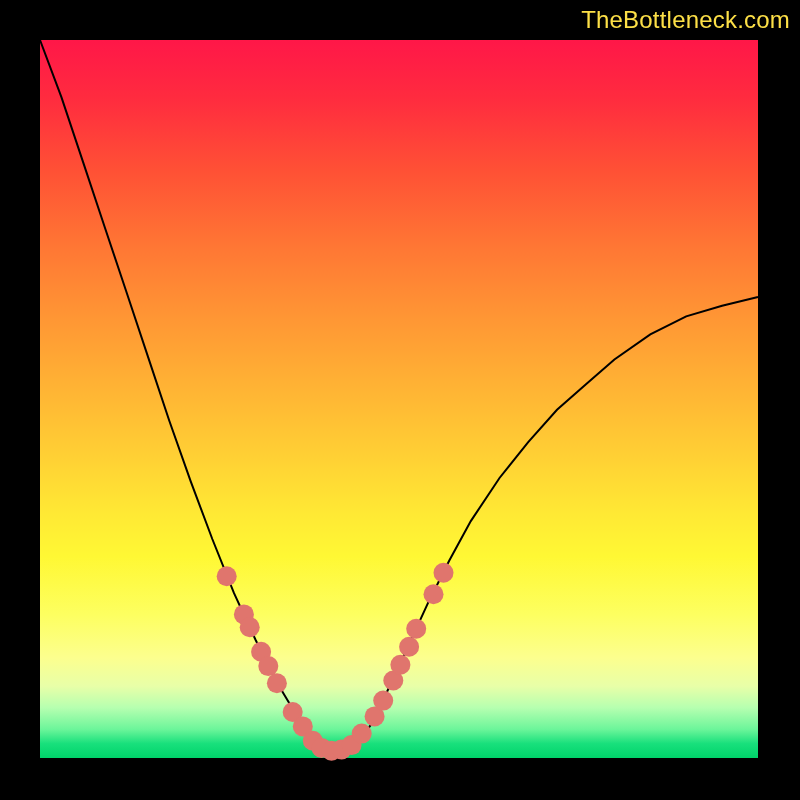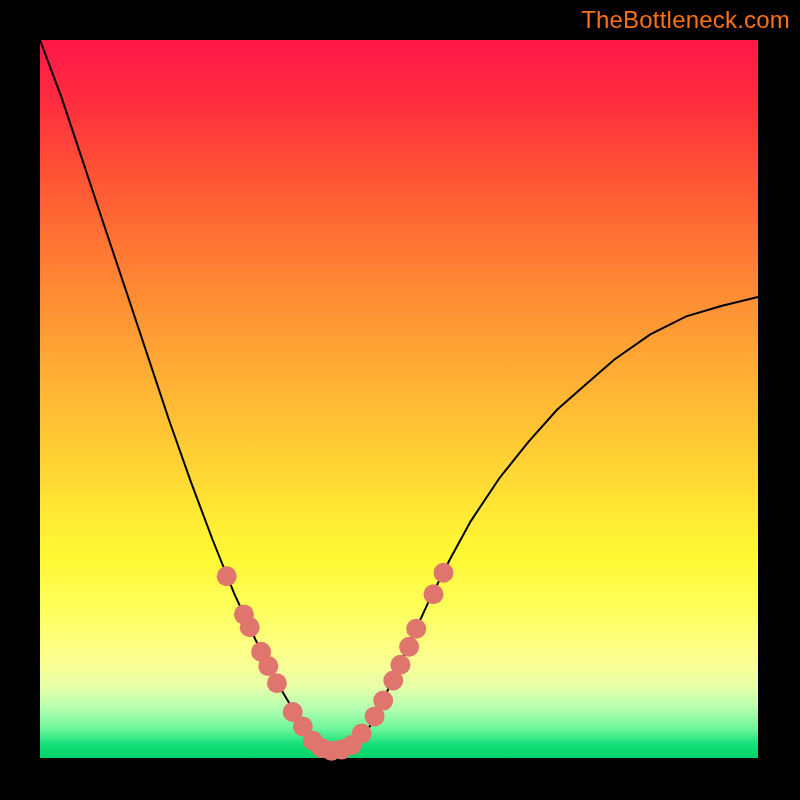--- a/index.html
+++ b/index.html
@@ -40,21 +40,21 @@
       #b6ffb0 93%,
       #6cf59a 96%,
       #18e07c 98%,
       #00d36a 100%
     );
   }
   .watermark {
     position: absolute;
     top: 6px;
     right: 10px;
-    color: #f97316;
+    color: #fde047;
     font-size: 24px;
     font-weight: 400;
     letter-spacing: 0.2px;
     user-select: none;
   }
   svg {
     position: absolute;
     left: 0;
     top: 0;
     width: 718px;

